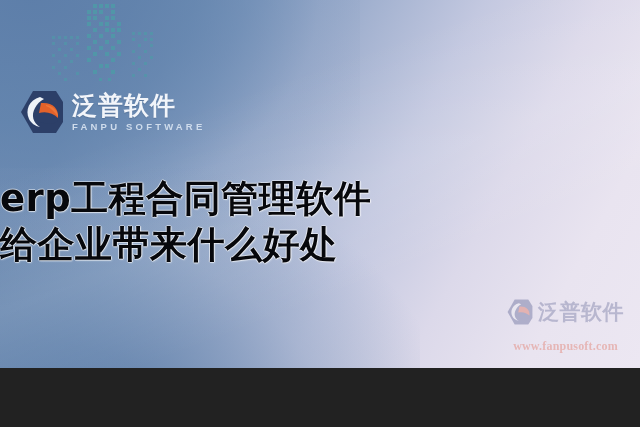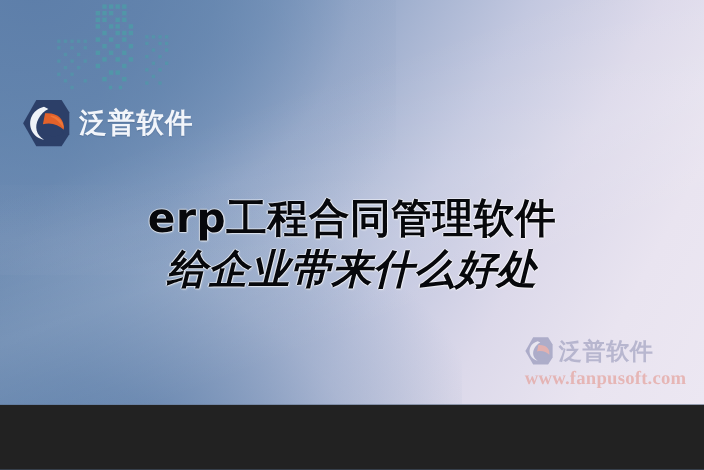--- a/index.html
+++ b/index.html
@@ -110,38 +110,37 @@
     color: #cfdcec;
     letter-spacing: 3.2px;
   }
 
   
   .headline {
     position: absolute;
     left: 0;
     top: 178px;
     width: 640px;
-    text-align: center;
     line-height: 1.14;
   }
   .headline-line {
     font-family: "DejaVu Sans", "Liberation Sans", sans-serif;
     font-size: 37px;
     font-weight: bold;
     color: #07080c;
     letter-spacing: 0.5px;
     white-space: nowrap;
     text-shadow:
        1px  0   0 rgba(255,255,255,0.55),
       -1px  0   0 rgba(255,255,255,0.55),
        0    1px 0 rgba(255,255,255,0.45),
        0   -1px 0 rgba(255,255,255,0.45),
        1px  1px 2px rgba(255,255,255,0.40);
   }
-  .headline-line + .headline-line { margin-top: 4px; font-style: italic; }
+  .headline-line + .headline-line { margin-top: 4px; }
 
   
   .watermark {
     position: absolute;
     right: 16px;
     bottom: 14px;
     opacity: 0.62;
     text-align: left;
   }
   .wm-row {
@@ -155,24 +154,24 @@
   }
   .wm-mark svg { display: block; }
   .wm-cn {
     margin-left: 5px;
     font-size: 21px;
     font-weight: bold;
     color: #9a9bbb;
     letter-spacing: 0.5px;
   }
   .wm-url {
-    margin-top: 1px;
+    margin-top: 13px;
     text-align: center;
     font-family: "Liberation Serif", "DejaVu Serif", serif;
-    font-size: 17px;
+    font-size: 12px;
     font-weight: bold;
     color: #e49a92;
     letter-spacing: 0.2px;
   }
 </style>
 </head>
 <body>
 
 <div id="banner">
 
@@ -278,20 +277,21 @@
       <svg width="44" height="44" viewBox="0 0 44 44" xmlns="http://www.w3.org/2000/svg">
         <path d="M13 1 H36 L43 12 V32 L36 43 H13 L1 22 Z" fill="#2c3f68"></path>
         <path d="M20 7 C9 10, 5 20, 9 29 C11 33, 15 36, 20 37 C13 33, 11 25, 15 18 C17 14, 20 11, 24 9 Z" fill="#eef2f7"></path>
         <path d="M21 13 C32 12, 39 18, 38 28 C33 23, 26 21, 19 23 Z" fill="#e3622a"></path>
         <path d="M19 25 C27 23, 34 26, 38 31 C33 35, 25 35, 19 31 Z" fill="#2c3f68"></path>
         <path d="M26 15 C34 16, 38 21, 38 27 C35 22, 31 18, 26 16 Z" fill="#f07a3c" opacity="0.85"></path>
       </svg>
     </span>
     <span class="logo-text">
       <span class="logo-cn">泛普软件</span>
+      <span class="logo-en">FANPU SOFTWARE</span>
     </span>
   </div>
 
   <div class="headline">
     <div class="headline-line">erp工程合同管理软件</div>
     <div class="headline-line">给企业带来什么好处</div>
   </div>
 
   <div class="watermark">
     <div class="wm-row">

